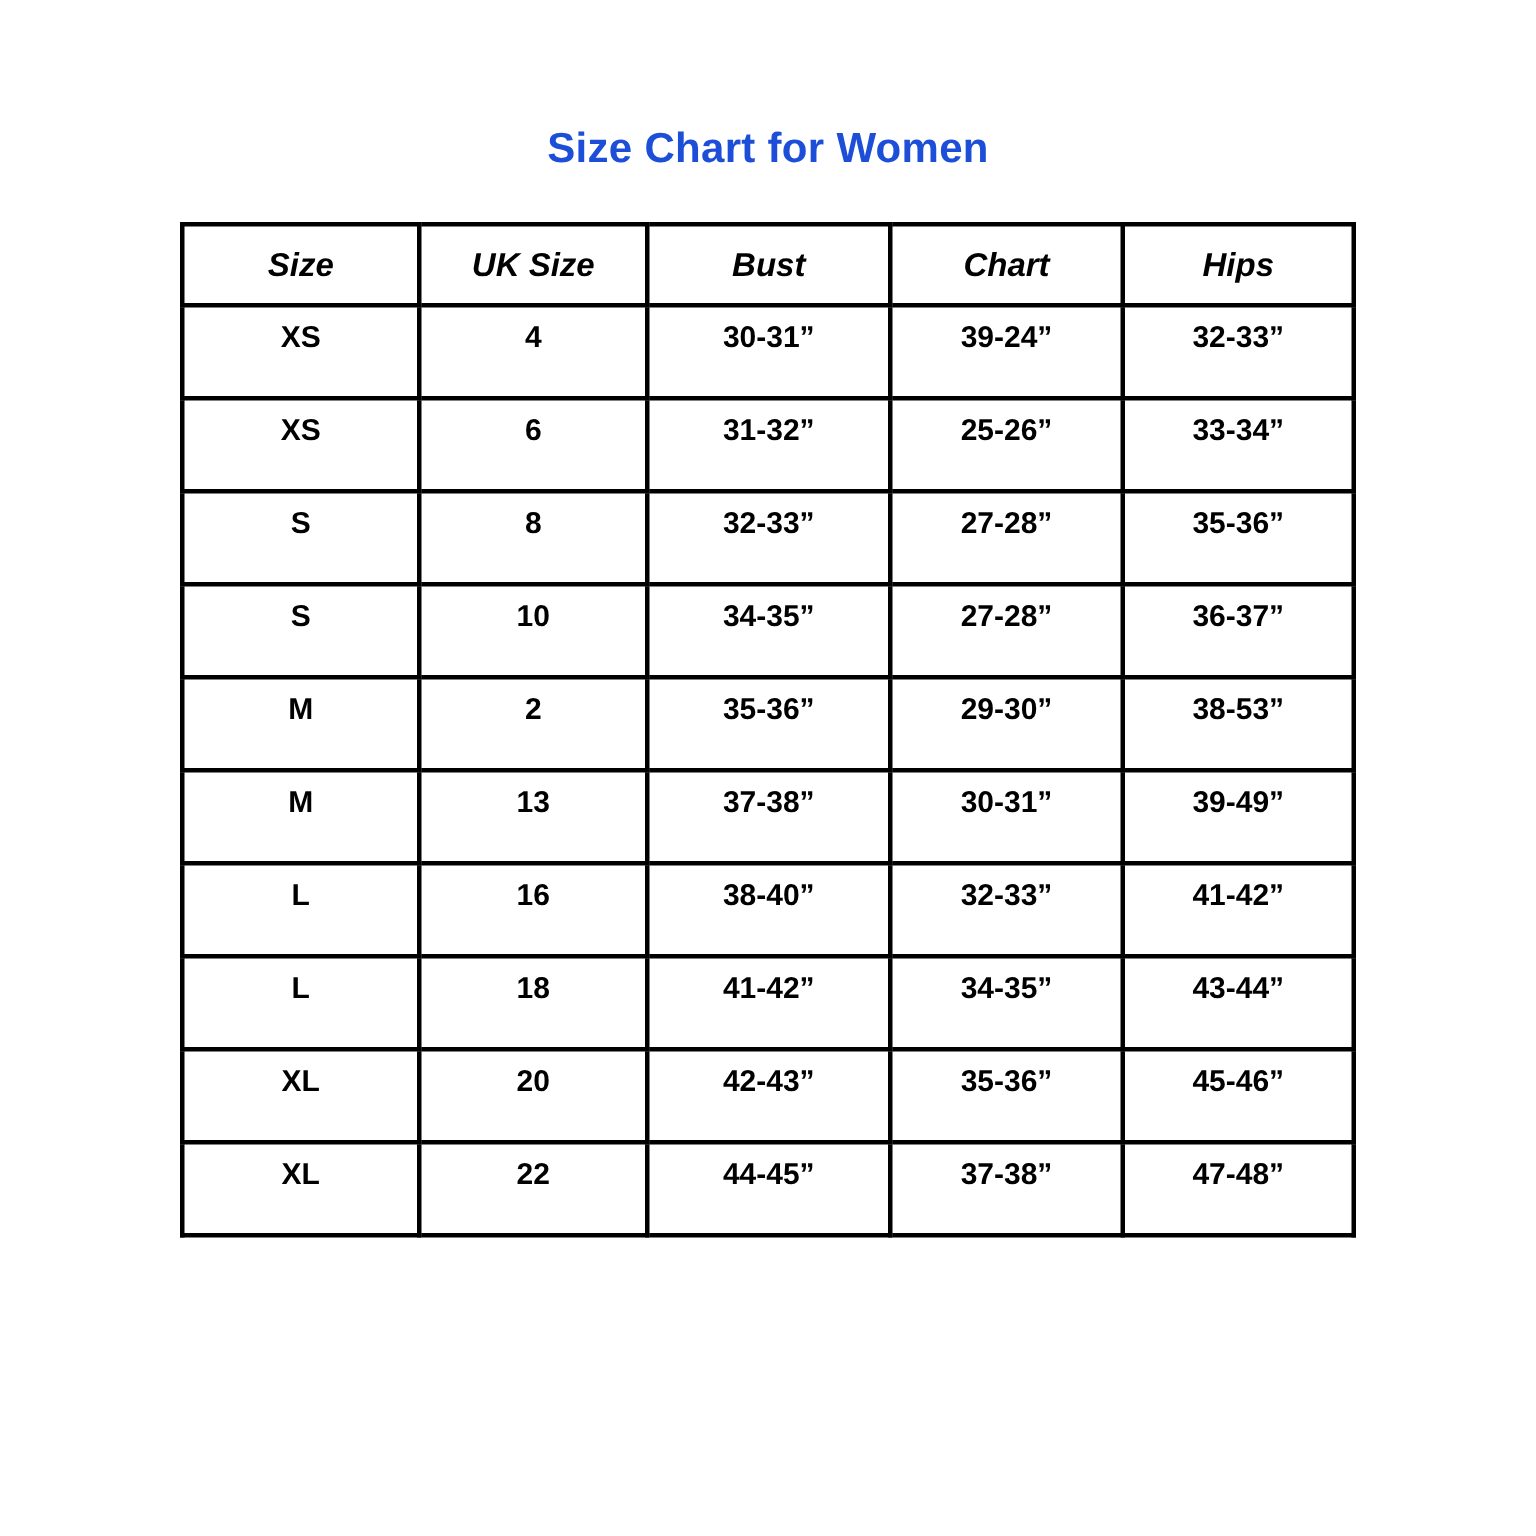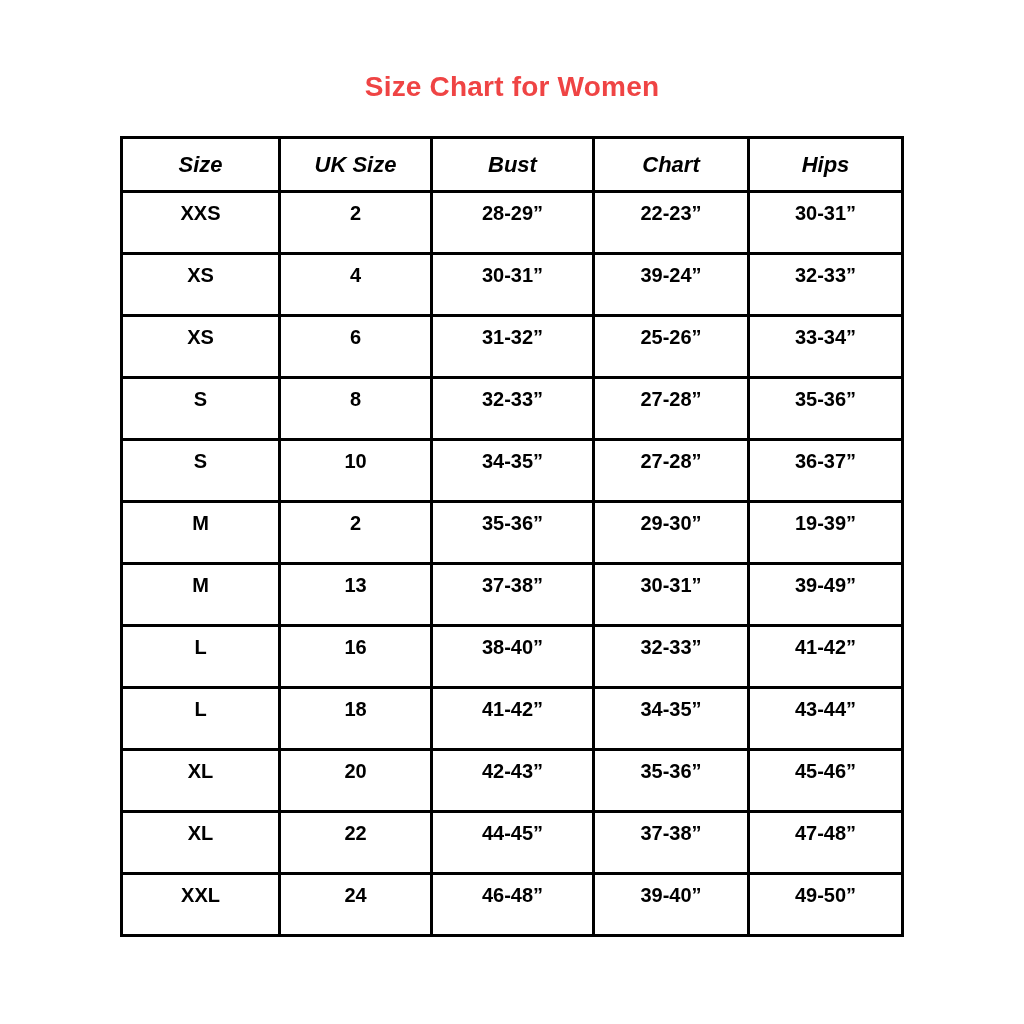--- a/index.html
+++ b/index.html
@@ -13,26 +13,26 @@
     font-family: "Liberation Sans", sans-serif;
     color: #000000;
     overflow: hidden;
   }
   .page {
     width: 1024px;
     height: 1024px;
     background: #ffffff;
   }
   .chart-title {
-    margin: 0;
+    margin: 12px;
     padding-top: 71px;
     text-align: center;
     font-size: 28px;
     font-weight: 700;
-    color: #ef4444;
+    color: #1d4ed8;
     letter-spacing: 0.2px;
   }
   table.size-table {
     border-collapse: collapse;
     table-layout: fixed;
     width: 781px;
     margin: 33px auto 0 auto;
     background: #ffffff;
   }
   table.size-table th,
@@ -79,27 +79,20 @@
       <tr>
         <th>Size</th>
         <th>UK Size</th>
         <th>Bust</th>
         <th>Chart</th>
         <th>Hips</th>
       </tr>
     </thead>
     <tbody>
         <tr>
-          <td>XXS</td>
-          <td>2</td>
-          <td>28-29”</td>
-          <td>22-23”</td>
-          <td>30-31”</td>
-        </tr>
-        <tr>
           <td>XS</td>
           <td>4</td>
           <td>30-31”</td>
           <td>39-24”</td>
           <td>32-33”</td>
         </tr>
         <tr>
           <td>XS</td>
           <td>6</td>
           <td>31-32”</td>
@@ -118,21 +111,21 @@
           <td>10</td>
           <td>34-35”</td>
           <td>27-28”</td>
           <td>36-37”</td>
         </tr>
         <tr>
           <td>M</td>
           <td>2</td>
           <td>35-36”</td>
           <td>29-30”</td>
-          <td>19-39”</td>
+          <td>38-53”</td>
         </tr>
         <tr>
           <td>M</td>
           <td>13</td>
           <td>37-38”</td>
           <td>30-31”</td>
           <td>39-49”</td>
         </tr>
         <tr>
           <td>L</td>
@@ -155,22 +148,15 @@
           <td>35-36”</td>
           <td>45-46”</td>
         </tr>
         <tr>
           <td>XL</td>
           <td>22</td>
           <td>44-45”</td>
           <td>37-38”</td>
           <td>47-48”</td>
         </tr>
-        <tr>
-          <td>XXL</td>
-          <td>24</td>
-          <td>46-48”</td>
-          <td>39-40”</td>
-          <td>49-50”</td>
-        </tr>
       </tbody>
   </table>
 </div>
 
 </body></html>

